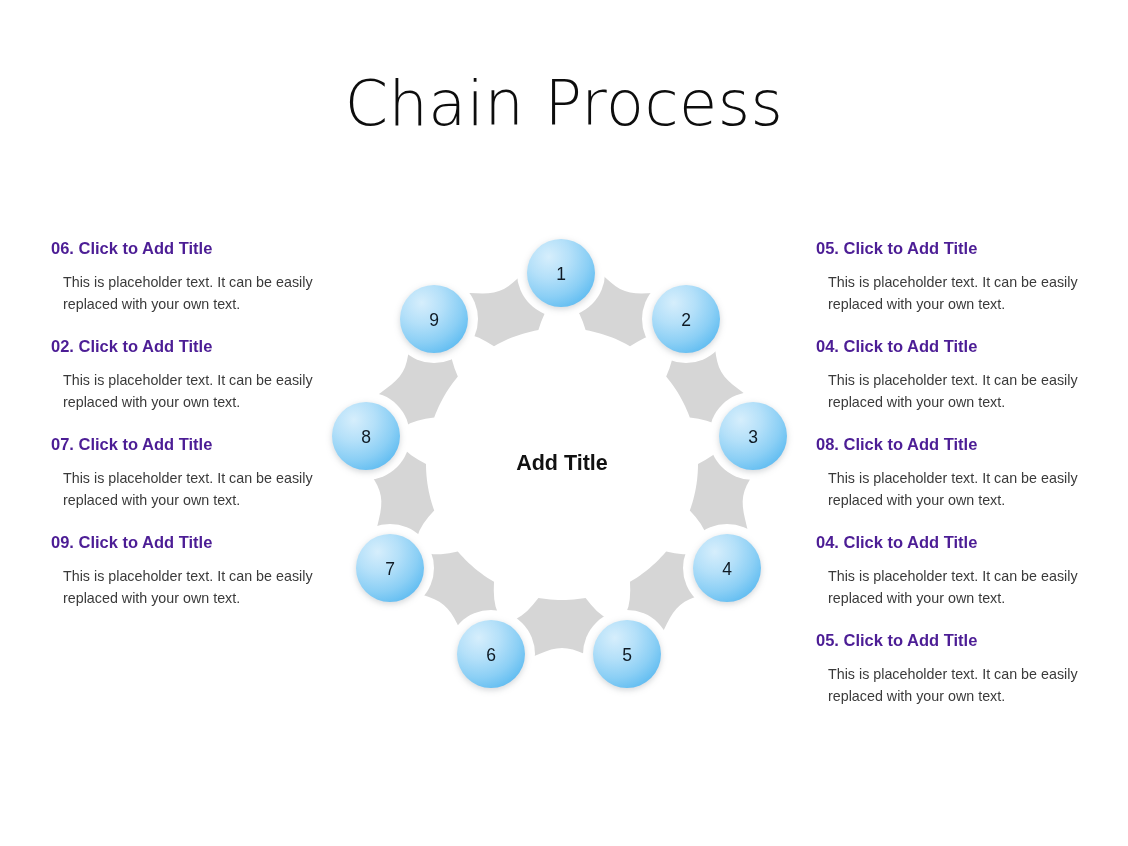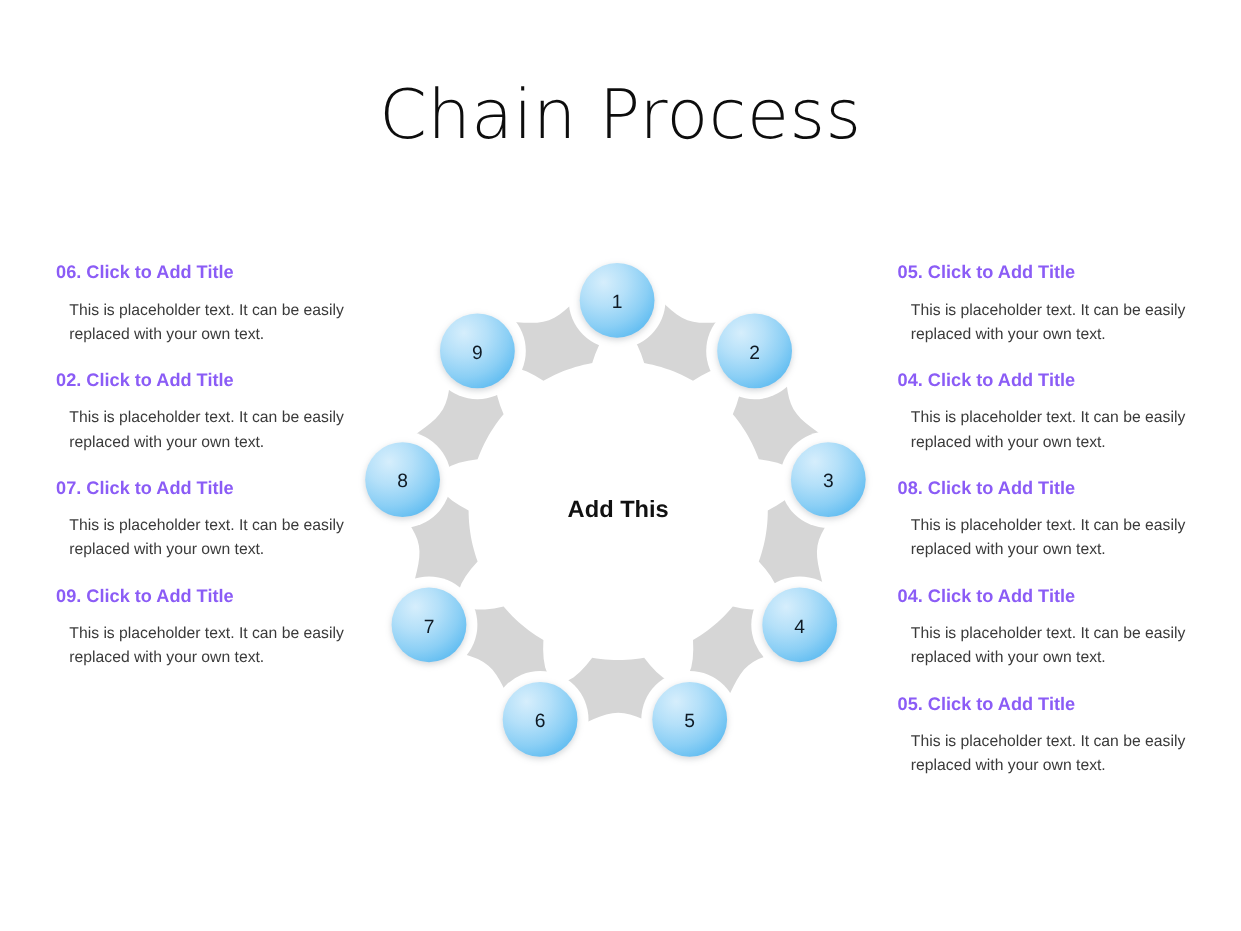--- a/index.html
+++ b/index.html
@@ -42,21 +42,21 @@
   #right-column { left: 816px; top: 238px; }
 
   .text-block { margin-bottom: 21px; }
   .text-block:last-child { margin-bottom: 0; }
 
   .block-heading {
     font-family: "Liberation Sans", sans-serif;
     font-weight: bold;
     font-size: 16.5px;
     line-height: 21px;
-    color: #8b5cf6;
+    color: #4c1d95;
     margin: 0 0 3px 0;
     white-space: nowrap;
   }
   .block-body {
     font-family: "Liberation Sans", sans-serif;
     font-weight: normal;
     font-size: 14.3px;
     line-height: 22px;
     color: #3a3a3a;
     margin: 12px;
@@ -214,14 +214,14 @@
           <text x="48" y="215" class="node-number">8</text>
         </g>
         <g>
           <circle cx="116" cy="97" r="40" fill="#ffffff"></circle>
           <circle cx="116" cy="97" r="34" fill="url(#nodeGrad)" filter="url(#softShadow)"></circle>
           <text x="116" y="98" class="node-number">9</text>
         </g>
       </g>
   </svg>
 
-  <div id="center-title">Add This</div>
+  <div id="center-title">Add Title</div>
 </div>
 
 </body></html>

